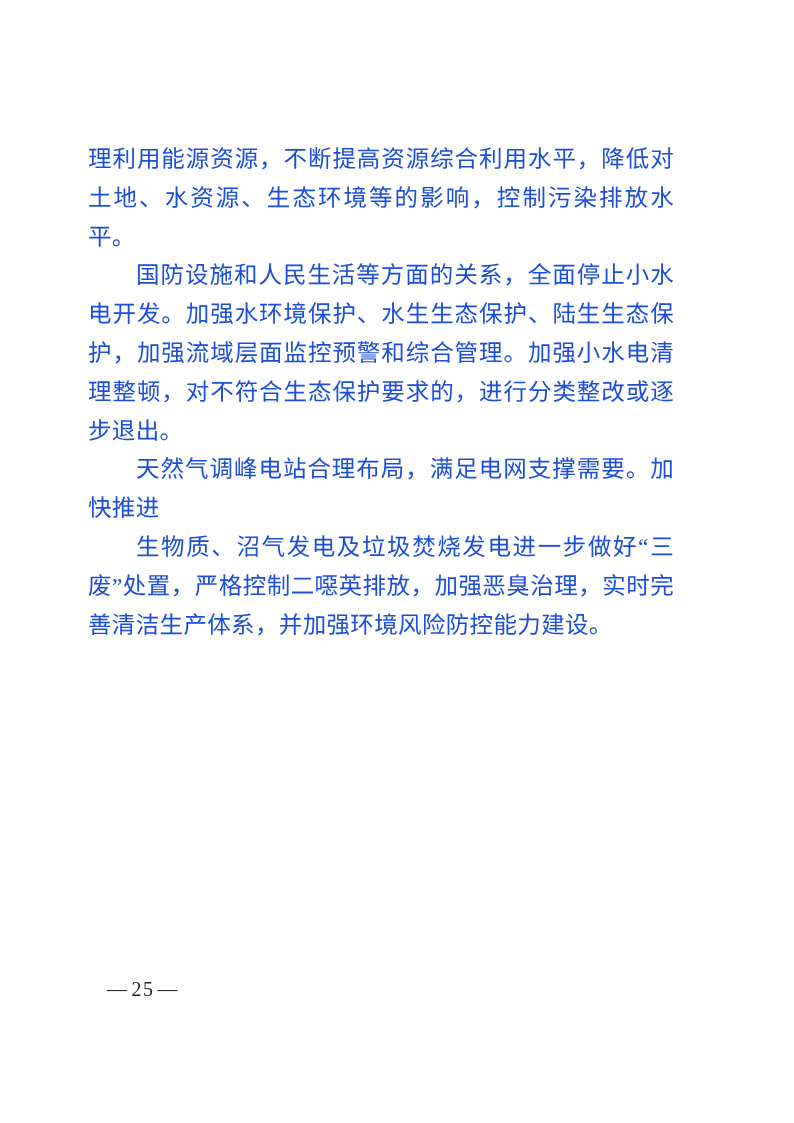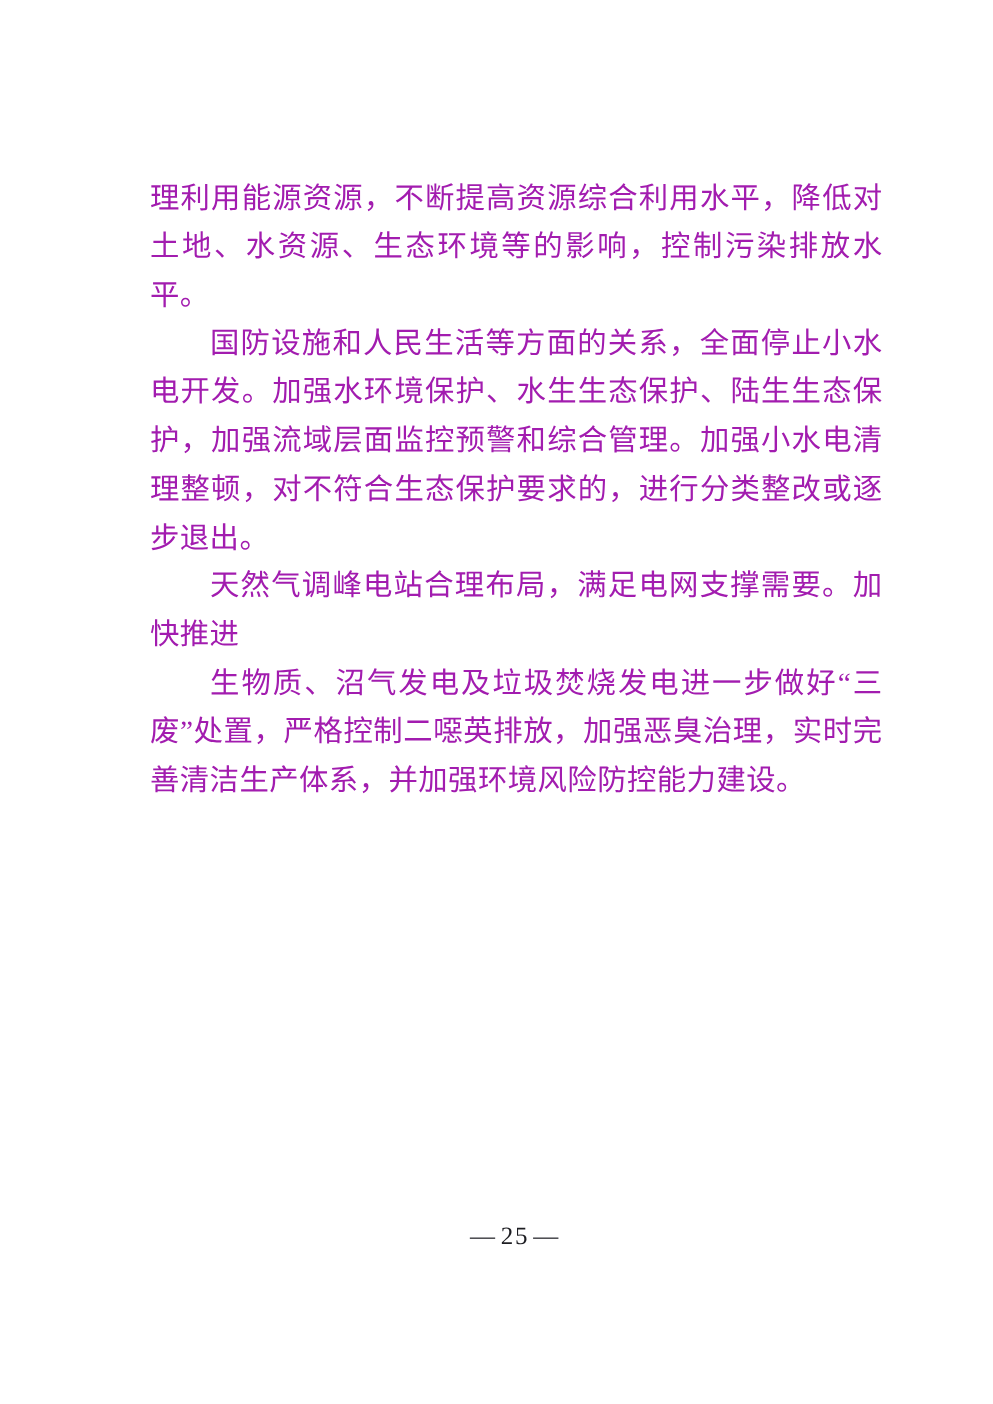--- a/index.html
+++ b/index.html
@@ -12,49 +12,49 @@
     position: relative;
     width: 794px;
     height: 1123px;
     background: #ffffff;
     margin: 0 auto;
     overflow: hidden;
     box-sizing: border-box;
   }
   .text-block {
     position: absolute;
-    left: 120px;
+    left: 88px;
     top: 140px;
     width: 586px;
     font-family: "Liberation Serif", "DejaVu Serif", serif;
     font-size: 23.5px;
     line-height: 38.8px;
-    color: #a21caf;
+    color: #1d4ed8;
     text-align: justify;
     text-justify: inter-character;
     letter-spacing: 0.35px;
     -webkit-font-smoothing: antialiased;
   }
   .para {
     margin: 0 0 0 0;
     text-indent: 0;
     text-align: justify;
     text-align-last: left;
     white-space: normal;
     word-break: break-all;
   }
   .para.indent {
     text-indent: 48px;
   }
   .page-number {
     position: absolute;
-    left: 119px;
+    left: 104px;
     top: 978px;
     width: 586px;
-    text-align: center;
+    text-align: left;
     font-family: "Liberation Serif", "DejaVu Serif", serif;
     font-size: 20px;
     letter-spacing: 1.5px;
     color: #1d1d22;
   }
   .page-number .dash {
     font-family: "Liberation Serif", "DejaVu Serif", serif;
     padding: 0 3px;
   }
 </style>

